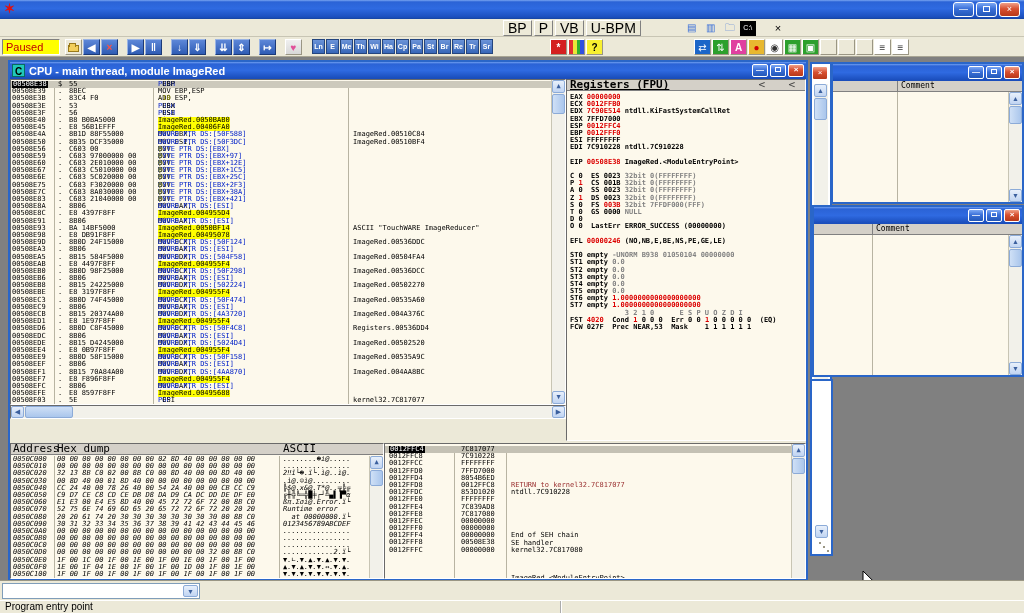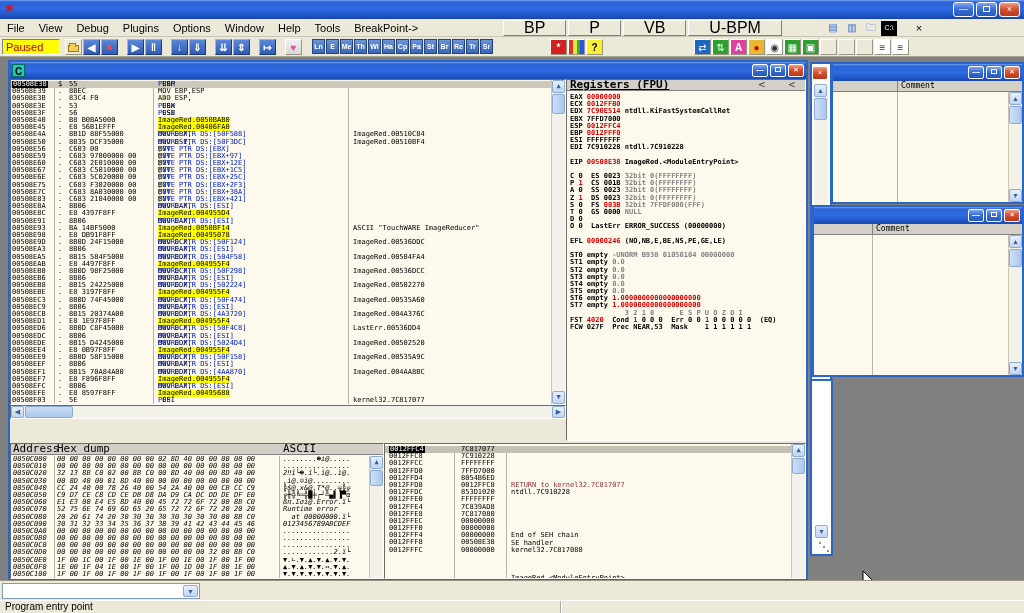--- a/index.html
+++ b/index.html
@@ -14,21 +14,21 @@
   .cb{width:21px;height:15px;border:1px solid #fff;border-radius:3px;color:#fff;
     font-size:9px;line-height:12px;text-align:center;
     background:linear-gradient(180deg,#7da8f4,#3a6fd8 45%,#2458b8);}
   .cb.close{background:linear-gradient(180deg,#f0a088,#d85030 45%,#b83818);}
   .cb .rbox{display:inline-block;width:7px;height:6px;border:1px solid #fff;margin-top:3px;}
   
   #menubar{left:0;top:19px;width:1024px;height:18px;background:#ECE9D8;border-bottom:1px solid #c8c5b4;
     display:flex;align-items:center;font-size:11px;color:#000;}
   .mitem{padding:1px 7px;}
   #plugbar{position:absolute;left:503px;top:1px;height:16px;display:flex;align-items:center;}
-  .pbtn{height:16px;padding:0 20px;font-size:16px;background:#ECE9D8;
+  .pbtn{height:16px;padding:0 4px;font-size:14px;background:#ECE9D8;
     border:1px solid;border-color:#fff #808080 #808080 #fff;margin-right:2px;line-height:14px;}
   .pico{width:18px;height:15px;text-align:center;font-size:10px;line-height:14px;margin-right:1px;color:#3a6fd8;}
   .pico.blk{background:#000;color:#fff;font-size:7px;line-height:14px;width:16px;}
   .pclose{width:18px;height:15px;text-align:center;font-size:11px;line-height:14px;margin-left:12px;}
   
   #toolbar{left:0;top:37px;width:1024px;height:20px;background:#ECE9D8;display:flex;align-items:center;
     border-bottom:1px solid #a8a594;}
   #paused{width:58px;height:16px;margin-left:2px;background:#ffff00;color:#c00000;
     font-size:11px;line-height:14px;padding-left:3px;border:1px solid;border-color:#808080 #fff #fff #808080;}
   .tb{width:17px;height:16px;margin-left:1px;text-align:center;font-size:10px;line-height:15px;
@@ -116,31 +116,20 @@
 <div id="titlebar" class="abs">
   <div id="app-icon" class="abs">✶</div>
   <div class="capbtns abs">
     <div class="cb">—</div>
     <div class="cb"><span class="rbox"></span></div>
     <div class="cb close">×</div>
   </div>
 </div>
 
 <div id="menubar" class="abs">
-  <div id="menu-items" style="display:flex">
-      <div class="mitem">File</div>
-      <div class="mitem">View</div>
-      <div class="mitem">Debug</div>
-      <div class="mitem">Plugins</div>
-      <div class="mitem">Options</div>
-      <div class="mitem">Window</div>
-      <div class="mitem">Help</div>
-      <div class="mitem">Tools</div>
-      <div class="mitem">BreakPoint-&gt;</div>
-    </div>
   <div id="plugbar">
       <div class="pbtn">BP</div>
       <div class="pbtn">P</div>
       <div class="pbtn">VB</div>
       <div class="pbtn">U-BPM</div>
       <div style="width: 40px;"></div>
       <div class="pico ">▤</div>
       <div class="pico ">▥</div>
       <div class="pico folder">🗀</div>
       <div class="pico blk">C:\</div>
@@ -260,20 +249,21 @@
     <div class="sbtn" style="left:3px;top:144px;">▼</div>
     <div style="position:absolute;left:6px;top:160px;width:11px;height:11px;background:
       radial-gradient(circle at 2px 2px,#9a9684 1px,transparent 1px),
       radial-gradient(circle at 6px 6px,#9a9684 1px,transparent 1px),
       radial-gradient(circle at 10px 10px,#9a9684 1px,transparent 1px);"></div>
   </div>
 
   <div class="childwin" style="left:8px;top:3px;width:800px;height:521px;">
     <div class="ctitle">
       <div class="wicon">C</div>
+      <span>CPU - main thread, module ImageRed</span>
       <div class="cbtns">
         <div class="cb2">—</div>
         <div class="cb2"><span class="rbox"></span></div>
         <div class="cb2 close">×</div>
       </div>
     </div>
     <div style="position:absolute;left:0;top:17px;width:796px;height:500px;">
 
       <div class="pane" style="left:0;top:0;width:556px;height:326px;">
         <div id="disasm-rows" style="position:absolute;left:0;top:1px;right:14px;bottom:0;">
@@ -307,21 +297,21 @@
             <div class="drow"><span class="c-addr">00508EA5</span><span class="c-mark">.</span><span class="c-bytes">8B15 584F5000</span><span class="c-instr"><span>MOV EDX,</span><span class="s-b">DWORD PTR DS:[504F58]</span></span><span class="c-cmt">ImageRed.00504FA4</span></div>
             <div class="drow"><span class="c-addr">00508EAB</span><span class="c-mark">.</span><span class="c-bytes">E8 4497F8FF</span><span class="c-instr"><span class="s-c">CALL</span><span> </span><span class="s-y">ImageRed.004955F4</span></span></div>
             <div class="drow"><span class="c-addr">00508EB0</span><span class="c-mark">.</span><span class="c-bytes">8B0D 98F25000</span><span class="c-instr"><span>MOV ECX,</span><span class="s-b">DWORD PTR DS:[50F298]</span></span><span class="c-cmt">ImageRed.00536DCC</span></div>
             <div class="drow"><span class="c-addr">00508EB6</span><span class="c-mark">.</span><span class="c-bytes">8B06</span><span class="c-instr"><span>MOV EAX,</span><span class="s-b">DWORD PTR DS:[ESI]</span></span></div>
             <div class="drow"><span class="c-addr">00508EB8</span><span class="c-mark">.</span><span class="c-bytes">8B15 24225000</span><span class="c-instr"><span>MOV EDX,</span><span class="s-b">DWORD PTR DS:[502224]</span></span><span class="c-cmt">ImageRed.00502270</span></div>
             <div class="drow"><span class="c-addr">00508EBE</span><span class="c-mark">.</span><span class="c-bytes">E8 3197F8FF</span><span class="c-instr"><span class="s-c">CALL</span><span> </span><span class="s-y">ImageRed.004955F4</span></span></div>
             <div class="drow"><span class="c-addr">00508EC3</span><span class="c-mark">.</span><span class="c-bytes">8B0D 74F45000</span><span class="c-instr"><span>MOV ECX,</span><span class="s-b">DWORD PTR DS:[50F474]</span></span><span class="c-cmt">ImageRed.00535A60</span></div>
             <div class="drow"><span class="c-addr">00508EC9</span><span class="c-mark">.</span><span class="c-bytes">8B06</span><span class="c-instr"><span>MOV EAX,</span><span class="s-b">DWORD PTR DS:[ESI]</span></span></div>
             <div class="drow"><span class="c-addr">00508ECB</span><span class="c-mark">.</span><span class="c-bytes">8B15 20374A00</span><span class="c-instr"><span>MOV EDX,</span><span class="s-b">DWORD PTR DS:[4A3720]</span></span><span class="c-cmt">ImageRed.004A376C</span></div>
             <div class="drow"><span class="c-addr">00508ED1</span><span class="c-mark">.</span><span class="c-bytes">E8 1E97F8FF</span><span class="c-instr"><span class="s-c">CALL</span><span> </span><span class="s-y">ImageRed.004955F4</span></span></div>
-            <div class="drow"><span class="c-addr">00508ED6</span><span class="c-mark">.</span><span class="c-bytes">8B0D C8F45000</span><span class="c-instr"><span>MOV ECX,</span><span class="s-b">DWORD PTR DS:[50F4C8]</span></span><span class="c-cmt">LastErr.00536DD4</span></div>
+            <div class="drow"><span class="c-addr">00508ED6</span><span class="c-mark">.</span><span class="c-bytes">8B0D C8F45000</span><span class="c-instr"><span>MOV ECX,</span><span class="s-b">DWORD PTR DS:[50F4C8]</span></span><span class="c-cmt">Registers.00536DD4</span></div>
             <div class="drow"><span class="c-addr">00508EDC</span><span class="c-mark">.</span><span class="c-bytes">8B06</span><span class="c-instr"><span>MOV EAX,</span><span class="s-b">DWORD PTR DS:[ESI]</span></span></div>
             <div class="drow"><span class="c-addr">00508EDE</span><span class="c-mark">.</span><span class="c-bytes">8B15 D4245000</span><span class="c-instr"><span>MOV EDX,</span><span class="s-b">DWORD PTR DS:[5024D4]</span></span><span class="c-cmt">ImageRed.00502520</span></div>
             <div class="drow"><span class="c-addr">00508EE4</span><span class="c-mark">.</span><span class="c-bytes">E8 0B97F8FF</span><span class="c-instr"><span class="s-c">CALL</span><span> </span><span class="s-y">ImageRed.004955F4</span></span></div>
             <div class="drow"><span class="c-addr">00508EE9</span><span class="c-mark">.</span><span class="c-bytes">8B0D 58F15000</span><span class="c-instr"><span>MOV ECX,</span><span class="s-b">DWORD PTR DS:[50F158]</span></span><span class="c-cmt">ImageRed.00535A9C</span></div>
             <div class="drow"><span class="c-addr">00508EEF</span><span class="c-mark">.</span><span class="c-bytes">8B06</span><span class="c-instr"><span>MOV EAX,</span><span class="s-b">DWORD PTR DS:[ESI]</span></span></div>
             <div class="drow"><span class="c-addr">00508EF1</span><span class="c-mark">.</span><span class="c-bytes">8B15 70A84A00</span><span class="c-instr"><span>MOV EDX,</span><span class="s-b">DWORD PTR DS:[4AA870]</span></span><span class="c-cmt">ImageRed.004AA8BC</span></div>
             <div class="drow"><span class="c-addr">00508EF7</span><span class="c-mark">.</span><span class="c-bytes">E8 F896F8FF</span><span class="c-instr"><span class="s-c">CALL</span><span> </span><span class="s-y">ImageRed.004955F4</span></span></div>
             <div class="drow"><span class="c-addr">00508EFC</span><span class="c-mark">.</span><span class="c-bytes">8B06</span><span class="c-instr"><span>MOV EAX,</span><span class="s-b">DWORD PTR DS:[ESI]</span></span></div>
             <div class="drow"><span class="c-addr">00508EFE</span><span class="c-mark">.</span><span class="c-bytes">E8 8597F8FF</span><span class="c-instr"><span class="s-c">CALL</span><span> </span><span class="s-y">ImageRed.00495688</span></span></div>
             <div class="drow"><span class="c-addr">00508F03</span><span class="c-mark">.</span><span class="c-bytes">5E</span><span class="c-instr"><span class="s-b">POP</span><span> ESI</span></span><span class="c-cmt">kernel32.7C817077</span></div>

